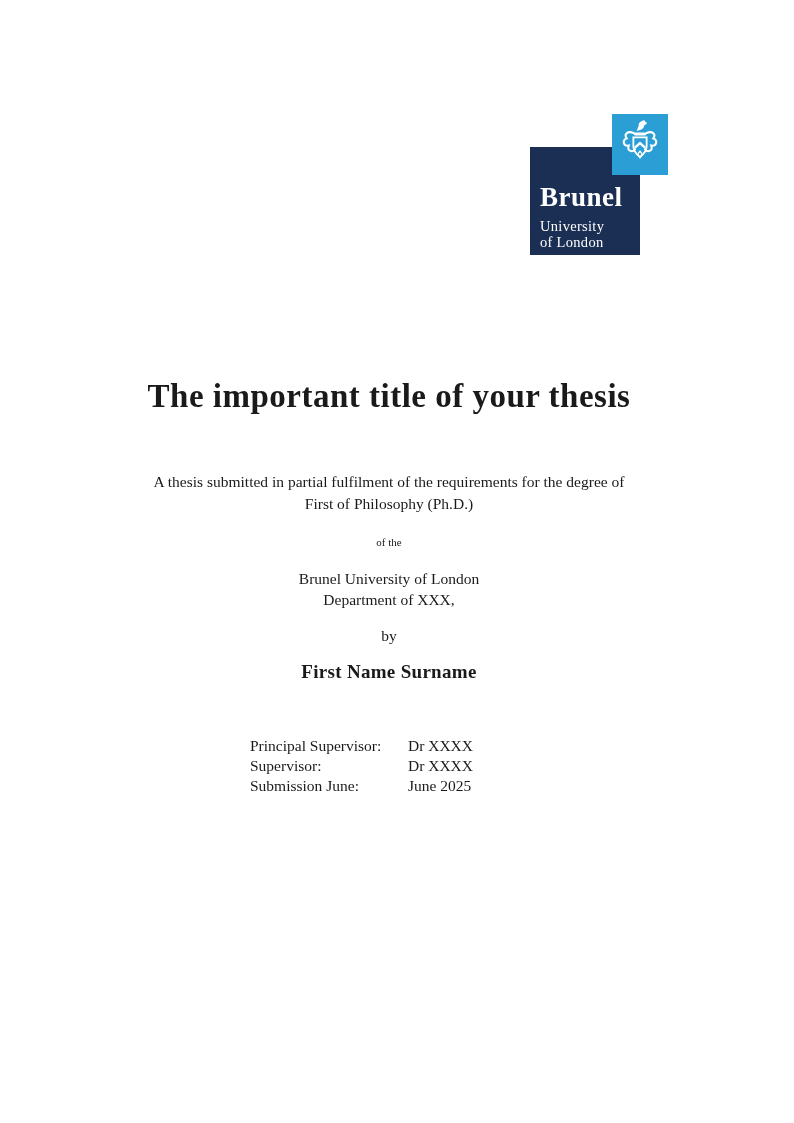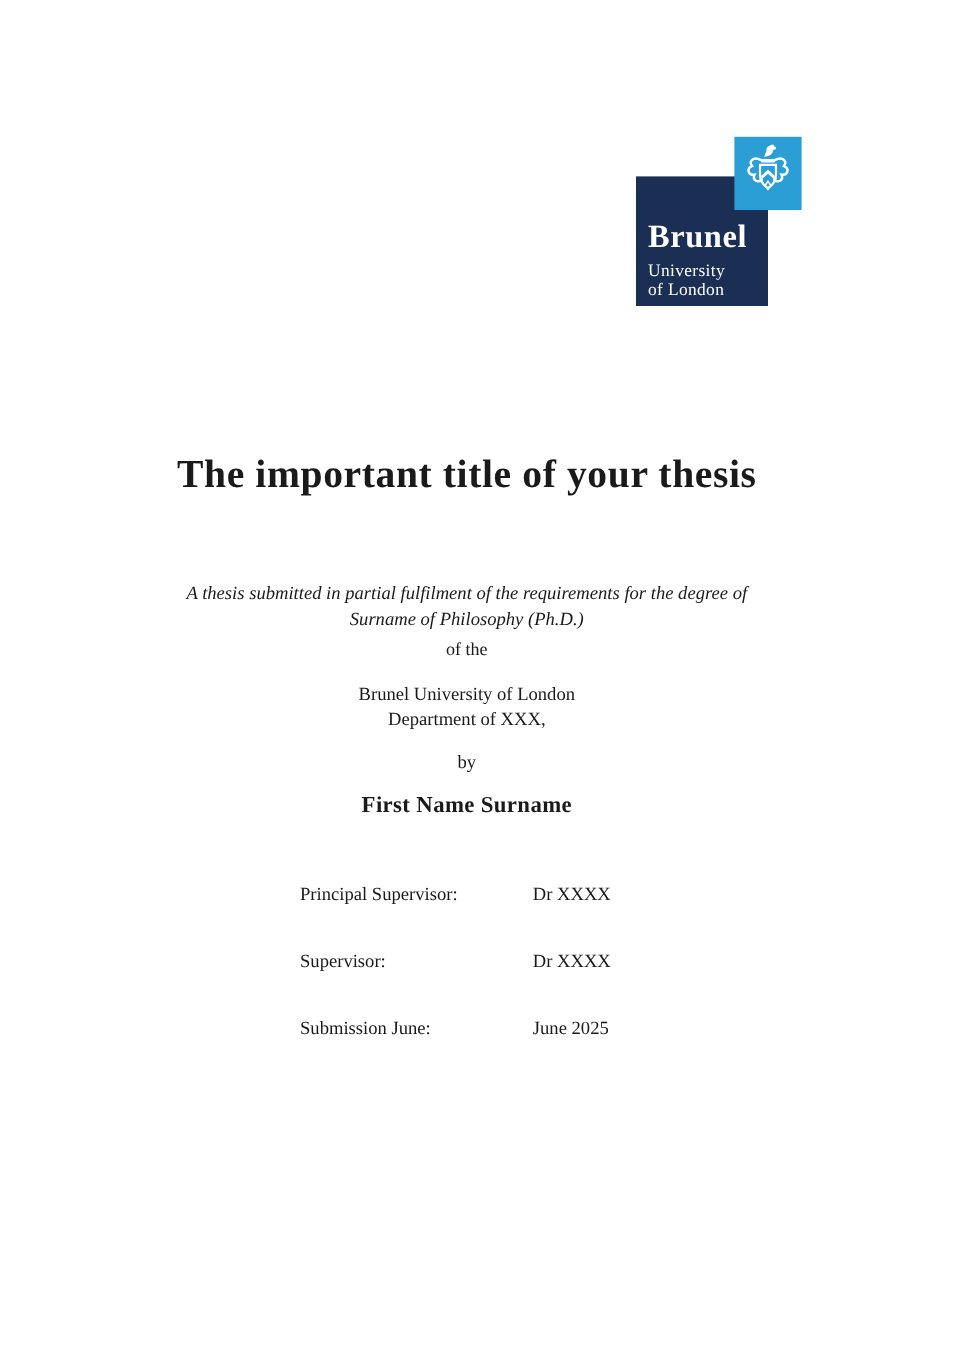--- a/index.html
+++ b/index.html
@@ -65,47 +65,45 @@
   }
   .thesis-title {
     top: 376px;
     font-size: 33px;
     font-weight: bold;
     line-height: 40px;
     letter-spacing: 0.5px;
     margin: 0;
   }
   .statement {
-    top: 484px;
+    top: 471px;
     font-size: 15.5px;
     line-height: 21.5px;
-    font-style: italic;
   }
-  .of-the { top: 532px; font-size: 15px; line-height: 21px; }
+  .of-the { top: 532px; font-size: 11px; line-height: 21px; }
   .affiliation { top: 568px; font-size: 15.5px; line-height: 21px; }
   .by-line { top: 625px; font-size: 15.5px; line-height: 21px; font-family: Liberation Serif, serif; }
   .author-name {
     top: 660px;
     font-size: 19px;
     font-weight: bold;
     line-height: 24px;
     letter-spacing: 0.3px;
   }
 
   
   .details-table {
     position: absolute;
     left: 250px;
     top: 736px;
     display: grid;
     grid-template-columns: 158px auto;
     font-size: 15.5px;
     line-height: 20px;
     text-align: left;
-    gap: 36px;
   }
 </style>
 </head>
 <body>
 
 <div class="page">
 
   <div>
     <div class="logo-navy">
       <div class="logo-wordmark">Brunel</div>
@@ -130,21 +128,21 @@
 
         <path d="M19 30.5 l2.4 3.4 L19 37.2 l-2.4 -3.3 z" fill="none" stroke="#ffffff" stroke-width="1.2"></path>
       </svg>
     </div>
   </div>
 
   <h1 class="centered thesis-title">The important title of your thesis</h1>
 
   <div class="centered statement">
     <div>A thesis submitted in partial fulfilment of the requirements for the degree of</div>
-    <div>Surname of Philosophy (Ph.D.)</div>
+    <div>First of Philosophy (Ph.D.)</div>
   </div>
 
   <div class="centered of-the">of the</div>
 
   <div class="centered affiliation">
     <div>Brunel University of London</div>
     <div>Department of XXX,</div>
   </div>
 
   <div class="centered by-line">by</div>

